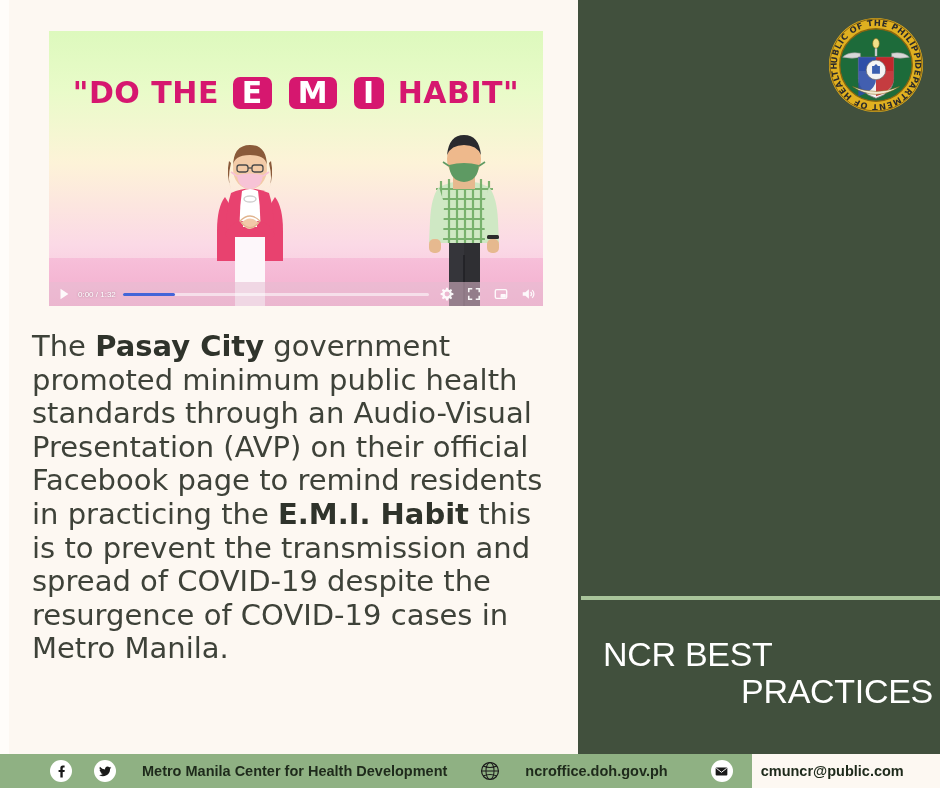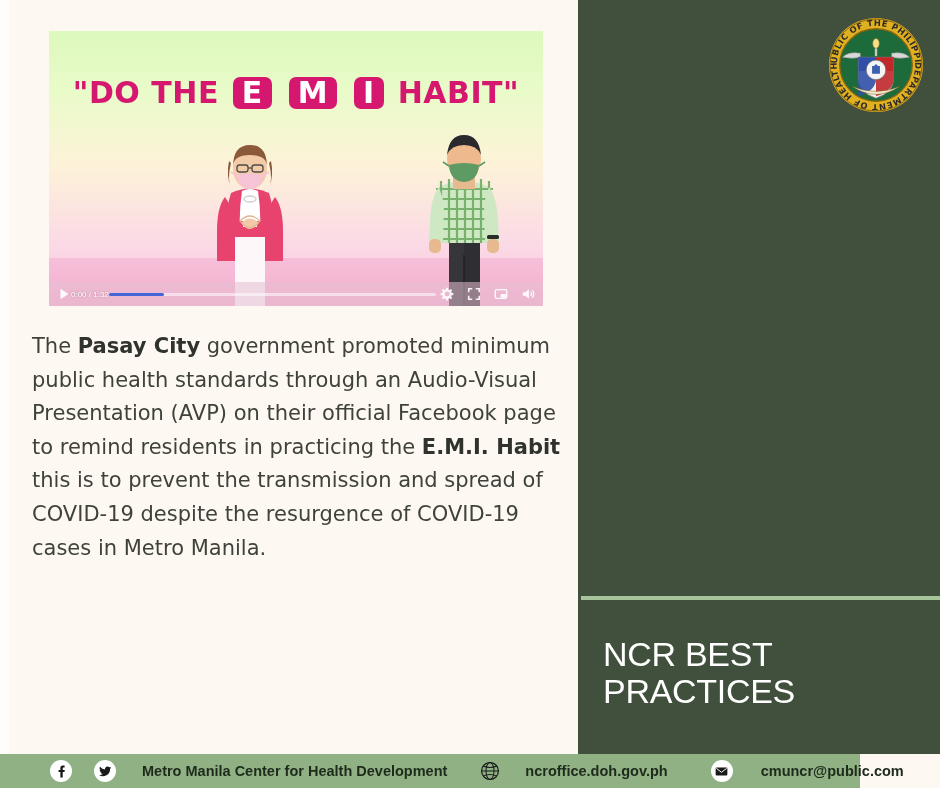--- a/index.html
+++ b/index.html
@@ -20,21 +20,21 @@
   .panel-divider { position:absolute; left:581px; top:596px; width:359px; height:4px; background:#a8c49a; }
 
   .seal-wrap { position:absolute; left:827px; top:16px; width:98px; height:98px; }
   .seal { width:98px; height:98px; display:block; }
 
   .ncr-title {
     position:absolute; left:603px; top:636px; width:330px;
     color:#ffffff; font-weight:normal; font-size:34px; line-height:37px;
     letter-spacing:-0.3px;
   }
-  .ncr-title .l2 { display:block; }
+  .ncr-title .l2 { display:block;text-align:right; }
 
   
   .video-card {
     position:absolute; left:49px; top:31px; width:494px; height:275px;
     overflow:hidden;
     background:linear-gradient(180deg,#ddf9bd 0%,#e9fbc9 22%,#fdf3d8 48%,#fbd9e6 78%,#f6c2da 100%);
   }
   .video-title {
     position:absolute; left:0; top:44px; width:494px; text-align:center;
     white-space:nowrap; font-weight:bold; font-size:30px; letter-spacing:0.5px;
@@ -53,43 +53,43 @@
 
   
   .char { position:absolute; }
   .woman { left:146px; top:108px; width:110px; height:172px; }
   .man   { left:360px; top:100px; width:110px; height:182px; }
 
   
   .controls {
     position:absolute; left:0; bottom:0; width:494px; height:24px;
     background:rgba(230,190,210,0.55);
-    display:flex; align-items:center; padding:0 8px; 
+    display:flex; align-items:center; padding:0 8px; gap:7px;
   }
   .ctl-icon { width:14px; height:14px; flex:none; display:block; opacity:0.92; }
   .time-label {
     font-size:8px; color:#ffffff; font-family:"Liberation Sans", sans-serif;
     white-space:nowrap; flex:none; text-shadow:0 0 2px rgba(120,80,100,.6);
   }
   .progress { position:relative; flex:1; height:3px; background:rgba(255,255,255,0.55); border-radius:2px; }
   .progress-fill { position:absolute; left:0; top:0; height:3px; width:17%; background:#4465d8; border-radius:2px; }
   .ctl-right { display:flex; align-items:center; gap:13px; flex:none; margin-left:4px; }
 
   
   .body-copy {
     position:absolute; left:32px; top:330px; width:530px;
-    font-size:21px; line-height:33.6px; color:#3e4239;
+    font-size:29px; line-height:33.6px; color:#3e4239;
     font-family:"DejaVu Sans", sans-serif;
   }
   .body-copy p { margin:0; }
   .body-copy b { font-weight:bold; color:#2f332b; }
 
   
   .footer {
-    position:absolute; left:0; top:754px; width:860px; height:34px;
+    position:absolute; left:0; top:754px; width:752px; height:34px;
     background:#8fb183; display:flex; align-items:center; padding-left:50px; gap:16px;
   }
   .f-badge {
     width:22px; height:22px; border-radius:50%; background:#ffffff;
     display:flex; align-items:center; justify-content:center; flex:none;
   }
   .f-badge svg { width:13px; height:13px; display:block; }
   .f-text {
     font-size:14.5px; font-weight:bold; color:#1e2a1b; white-space:nowrap;
     font-family:"Liberation Sans", sans-serif;

